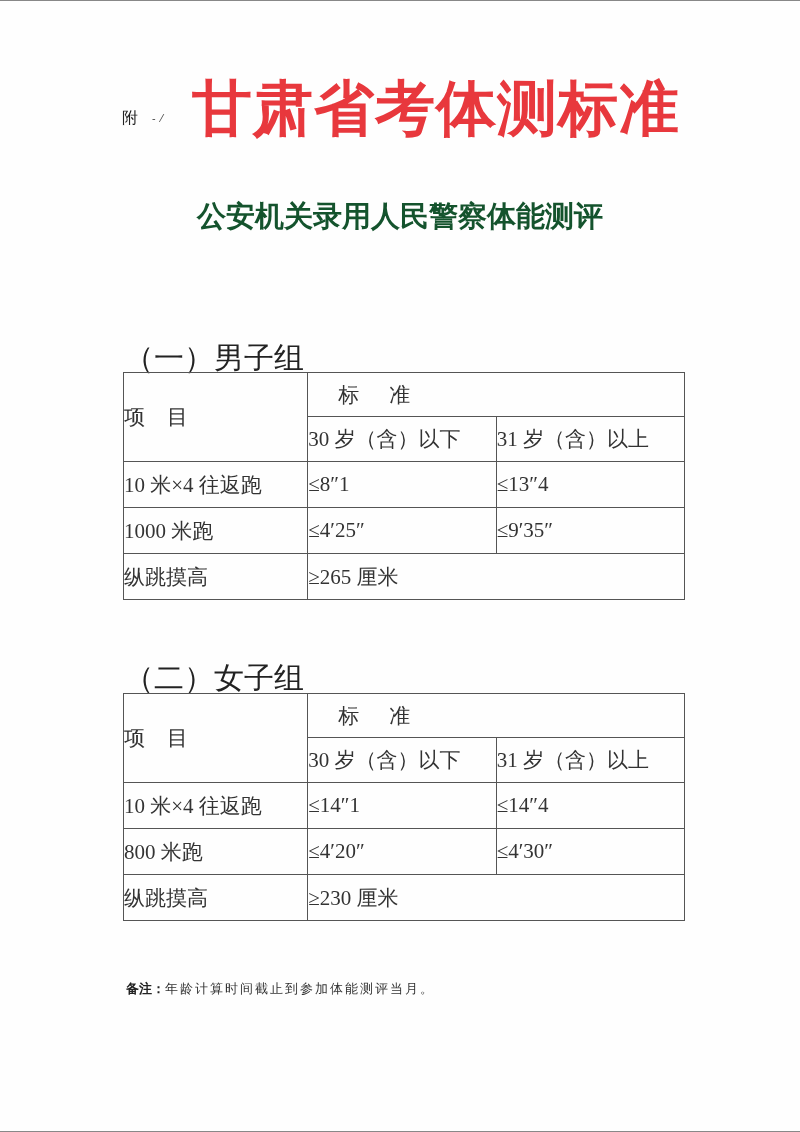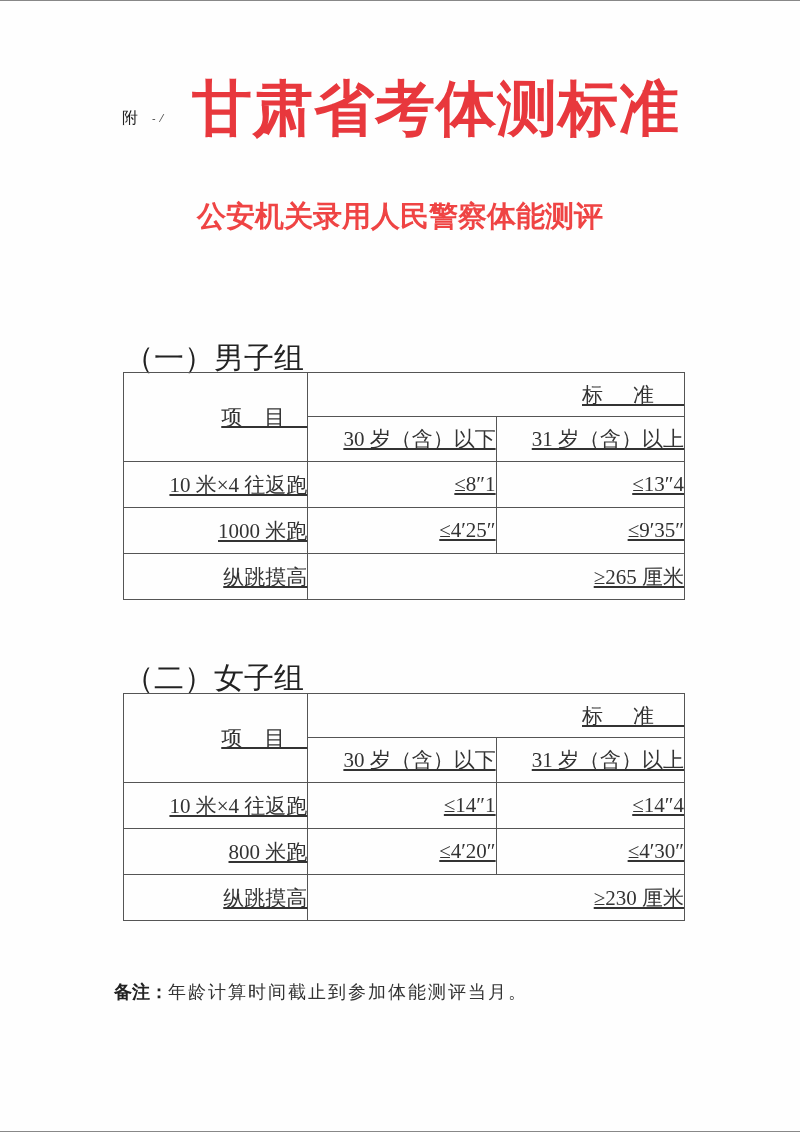--- a/index.html
+++ b/index.html
@@ -12,39 +12,39 @@
 
     .annex { position: absolute; left: 122px; top: 108px; font-size: 16px; color: #222;
       font-family: "DejaVu Sans", sans-serif; }
     .annex-mark { position: absolute; left: 152px; top: 113px; width: 26px; height: 12px;
       font-size: 10px; color: #444; font-family: "DejaVu Sans", sans-serif; letter-spacing: 1px; }
     .banner { position: absolute; left: 140px; top: 68px; width: 540px; text-align: right;
       font-size: 60px; font-weight: bold; color: #e8383d; letter-spacing: 1px; line-height: 80px;
       font-family: "DejaVu Sans", sans-serif; white-space: nowrap; }
 
     .doc-title { position: absolute; left: 0; top: 192px; width: 800px; text-align: center;
-      font-size: 29px; font-weight: bold; line-height: 48px; color: #ef4444;
+      font-size: 29px; font-weight: bold; line-height: 48px; color: #14532d;
       font-family: "DejaVu Serif", "Liberation Serif", serif; }
 
     .group-label { position: absolute; left: 124px; font-size: 30px; color: #222;
       font-family: "DejaVu Sans", sans-serif; }
 
     table.std {
       position: absolute; left: 123px; width: 562px; border-collapse: collapse;
       font-size: 21px; color: #333; font-family: "Liberation Serif", "DejaVu Serif", serif;
     }
-    table.std td { border: 1.5px solid #555; text-align: right; padding: 0; text-decoration: underline; }
+    table.std td { border: 1.5px solid #555; text-align: left; padding: 0; }
     table.std td.item { width: 184px; }
     table.std td.col { width: 188px; }
     table.std tr.h1 td { height: 43px; }
     table.std tr.h2 td { height: 44px; }
     table.std tr.r td { height: 45px; }
     .spaced { letter-spacing: 22px; padding-left: 22px; }
 
-    .note { position: absolute; left: 114px; top: 980px; font-size: 18px; color: #333;
+    .note { position: absolute; left: 126px; top: 980px; font-size: 13px; color: #333;
       font-family: "DejaVu Sans", sans-serif; letter-spacing: 2px; }
     .note b { font-weight: bold; color: #222; letter-spacing: 0; }
   </style>
 </head>
 <body>
 
 <div class="edge-top"></div>
 
 <span class="annex">附</span>
 <span class="annex-mark">- ⁄</span>

